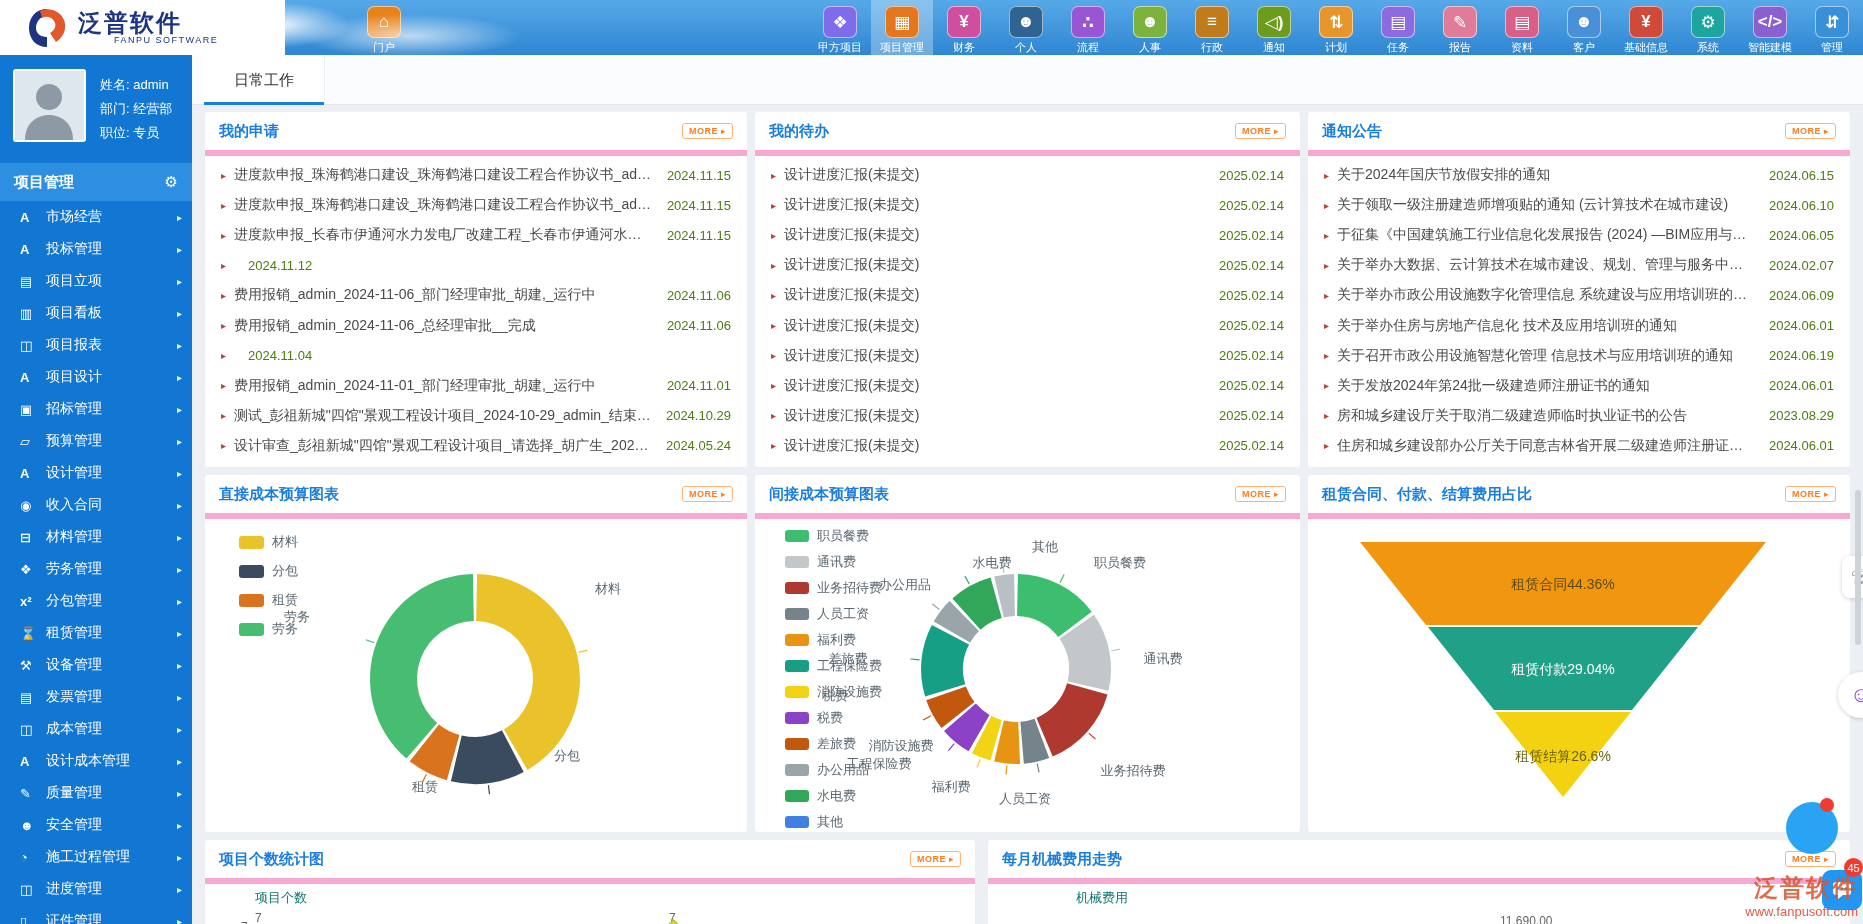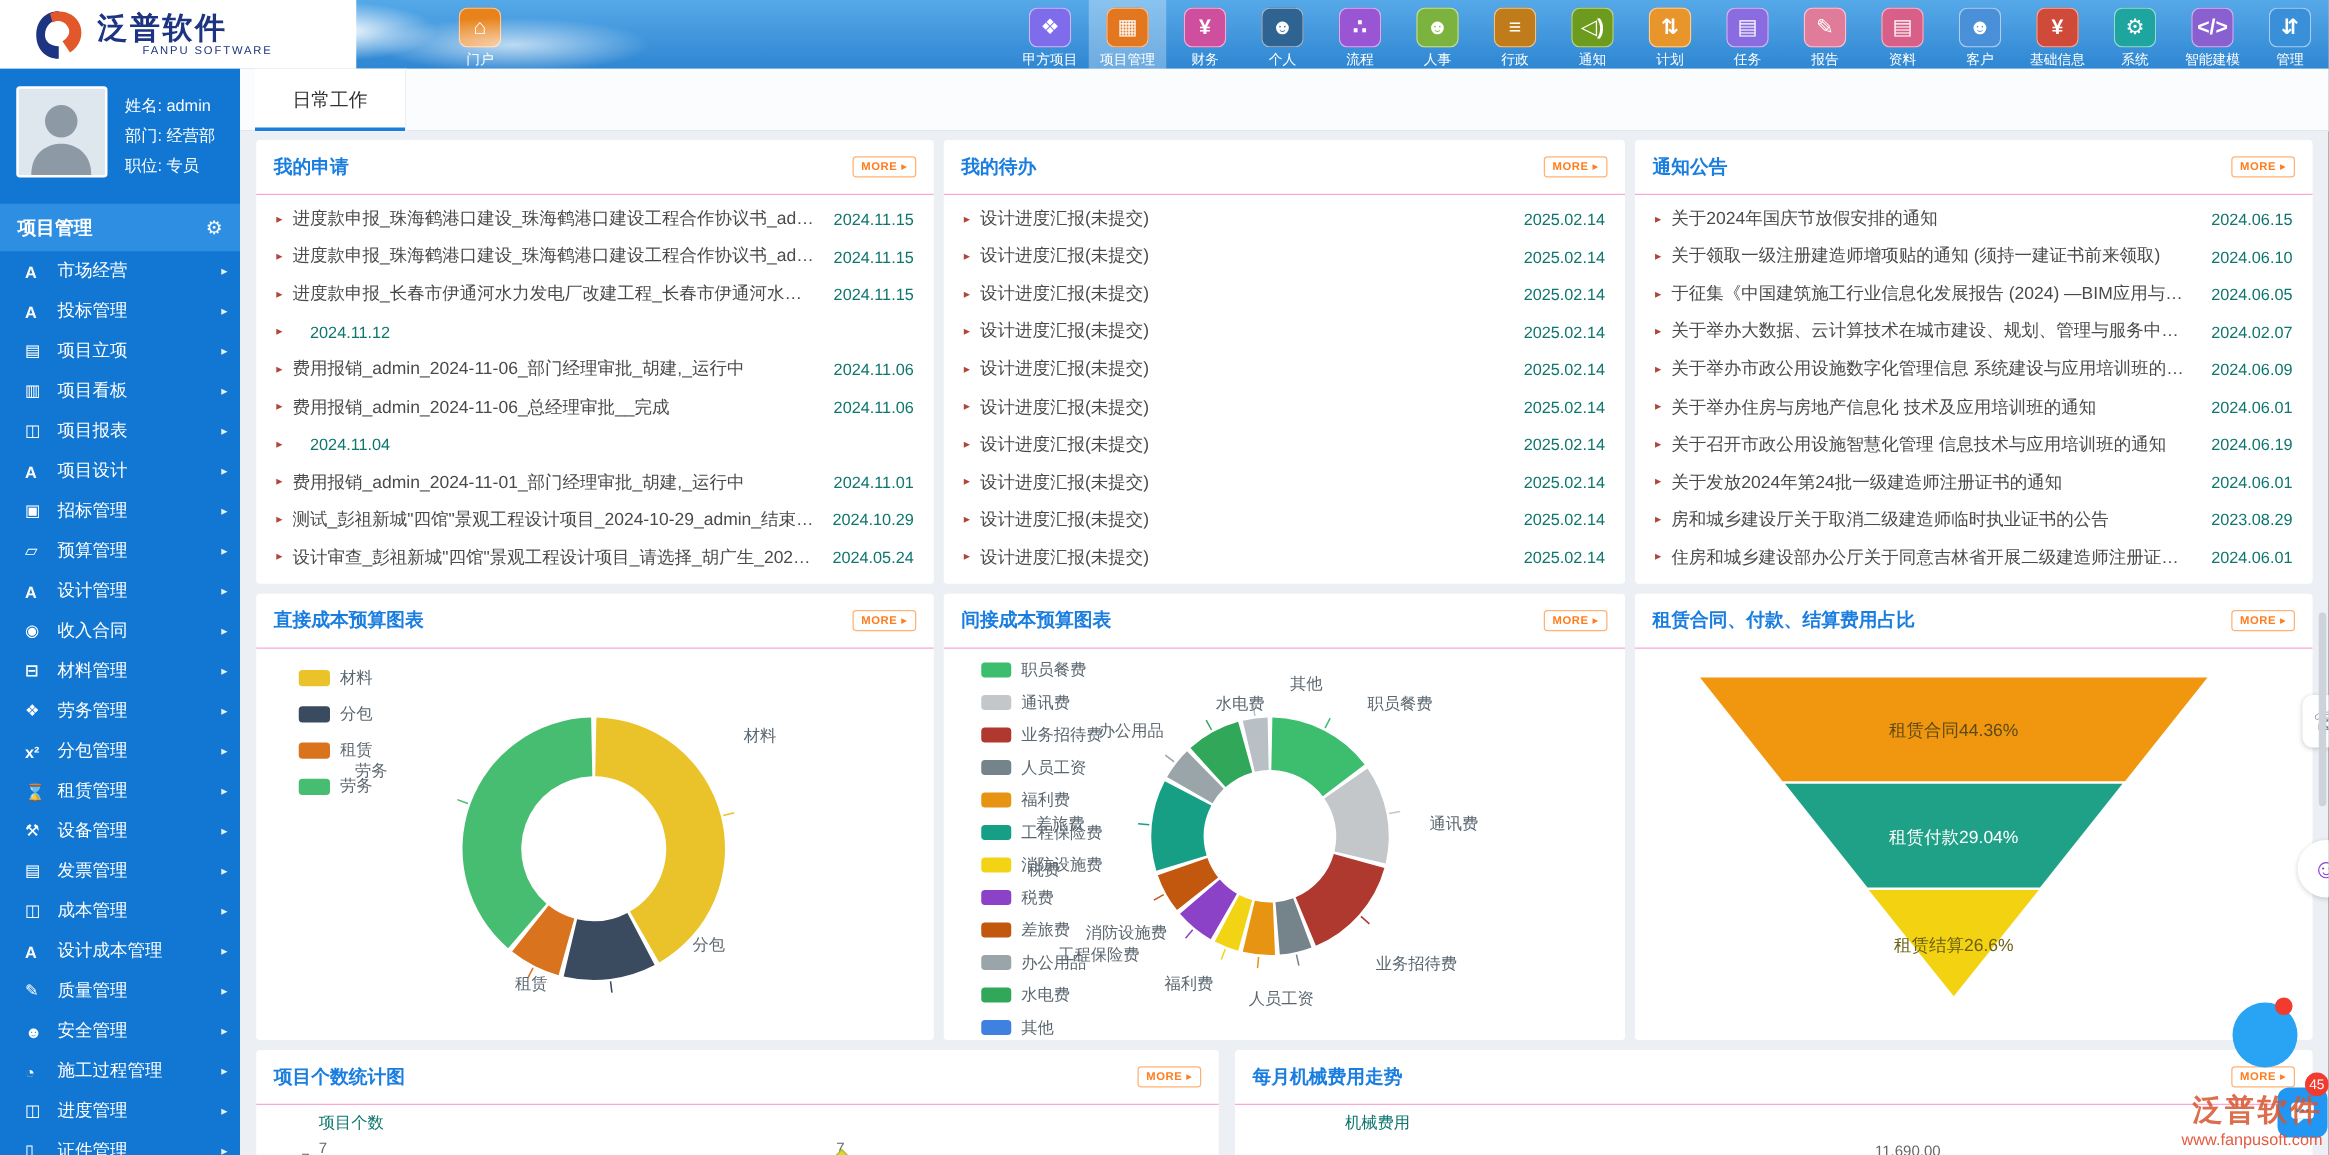--- a/index.html
+++ b/index.html
@@ -45,29 +45,29 @@
   .main { position:absolute; left:192px; top:55px; width:1856px; height:869px; }
   .tabstrip { position:absolute; left:0; top:0; width:100%; height:50px; background:#fbfcfd; border-bottom:1px solid #e2e7ec; }
   .tab { position:absolute; left:12px; top:0; height:50px; padding:0 30px; display:flex; align-items:center;
          background:#fff; font-size:15px; color:#333; border-right:1px solid #eef1f4; cursor:pointer; }
   .tab.active { box-shadow:inset 0 -3px 0 #1a7ee0; }
   .strip-icons { position:absolute; right:14px; top:16px; display:flex; gap:14px; }
   .strip-icons svg { cursor:pointer; }
 
   
   .panel { position:absolute; background:#fff; border-radius:3px; }
-  .panel-h { height:44px; display:flex; align-items:center; padding:0 14px; border-bottom:1px solid #f9a8d4; }
+  .panel-h { height:44px; display:flex; align-items:center; padding:0 14px; border-bottom:6px solid #f9a8d4; }
   .panel-h .pt { font-size:15px; font-weight:bold; color:#1a7ee0; }
   .more { margin-left:auto; font-size:9px; font-weight:bold; color:#ff7d1f; border:1px solid #ffb275;
           border-radius:3px; padding:2px 6px; letter-spacing:.5px; cursor:pointer; background:#fff; white-space:nowrap; }
   .plist { display:flex; flex-direction:column; justify-content:space-around; height:calc(100% - 46px); padding:4px 0; }
   .prow { display:flex; align-items:center; padding:0 16px; height:30px; cursor:pointer; }
   .prow::before { content:"\25B8"; color:#b0453a; font-size:10px; margin-right:8px; flex:none; }
   .prow .ttl { flex:1; font-size:14px; color:#4a4a4a; white-space:nowrap; overflow:hidden; text-overflow:ellipsis; }
-  .prow .dt { flex:none; margin-left:14px; font-size:13px; color:#0f766e; }
+  .prow .dt { flex:none; margin-left:14px; font-size:13px; color:#4d7c0f; }
 
   .p-requests { left:13px; top:57px;  width:542px; height:355px; }
   .p-todos    { left:563px; top:57px; width:545px; height:355px; }
   .p-notices  { left:1116px; top:57px; width:542px; height:355px; }
   .p-direct   { left:13px; top:420px; width:542px; height:357px; }
   .p-indirect { left:563px; top:420px; width:545px; height:357px; }
   .p-rental   { left:1116px; top:420px; width:542px; height:357px; }
   .p-count    { left:13px; top:785px; width:770px; height:140px; }
   .p-machine  { left:796px; top:785px; width:862px; height:140px; }
 
@@ -529,21 +529,21 @@
         <span class="more">MORE ▸</span>
       </div>
       <div class="plist">
 
           <div class="prow">
             <span class="ttl">关于2024年国庆节放假安排的通知</span>
             <span class="dt">2024.06.15</span>
           </div>
 
           <div class="prow">
-            <span class="ttl">关于领取一级注册建造师增项贴的通知 (须持一建证书前来领取)</span>
+            <span class="ttl">关于领取一级注册建造师增项贴的通知 (云计算技术在城市建设)</span>
             <span class="dt">2024.06.10</span>
           </div>
 
           <div class="prow">
             <span class="ttl">于征集《中国建筑施工行业信息化发展报告 (2024) —BIM应用与发展》材料...</span>
             <span class="dt">2024.06.05</span>
           </div>
 
           <div class="prow">
             <span class="ttl">关于举办大数据、云计算技术在城市建设、规划、管理与服务中的应用培训班...</span>

